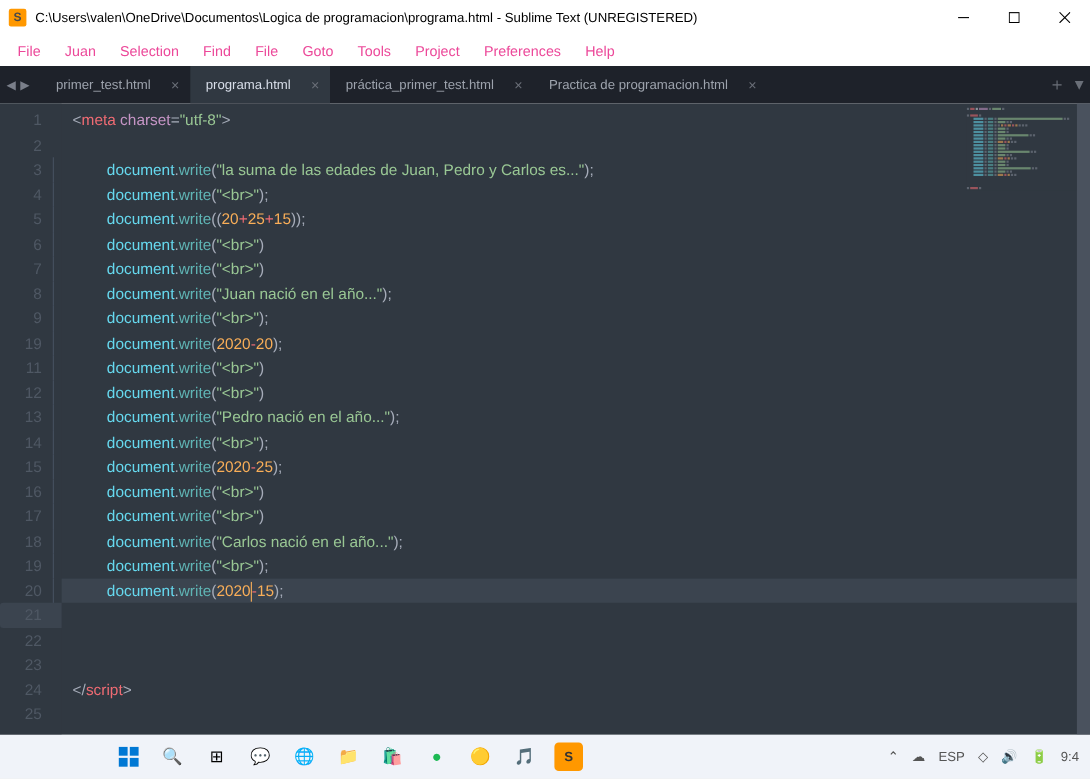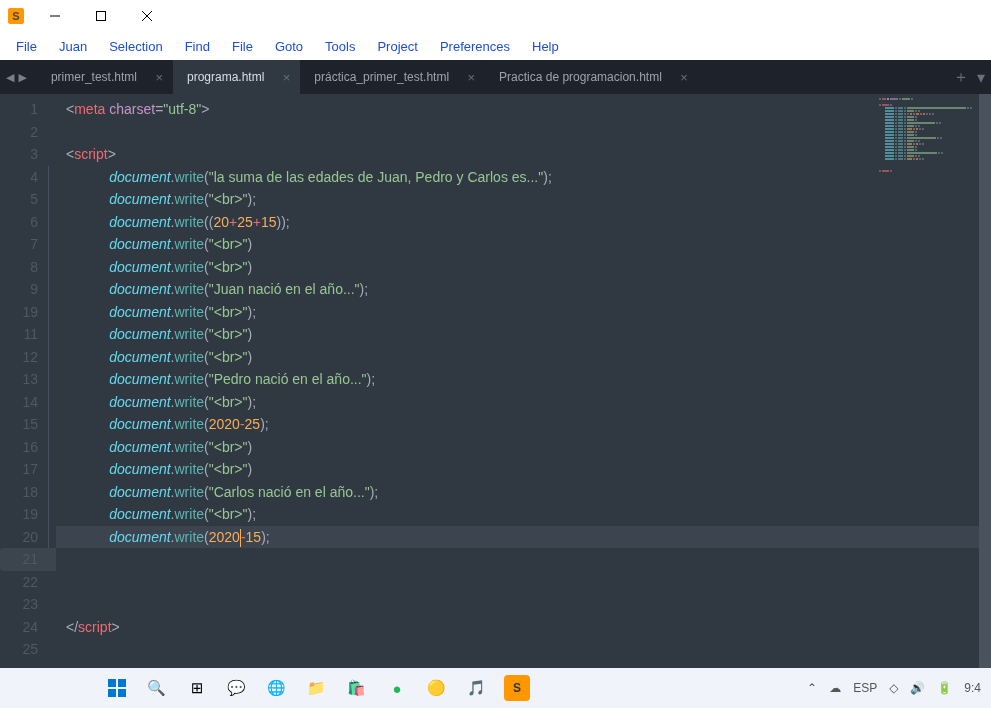--- a/index.html
+++ b/index.html
@@ -4,21 +4,21 @@
 <style>
 *{margin:0;padding:0;box-sizing:border-box;font-family:'Segoe UI',Tahoma,sans-serif;}
 body{background:#fff;overflow:hidden;width:991px;height:708px;}
 .window{width:991px;height:708px;display:flex;flex-direction:column;background:#fff;}
 .titlebar{height:32px;display:flex;align-items:center;background:#fff;padding-left:8px;}
 .titlebar-icon{width:16px;height:16px;background:#ff9800;border-radius:2px;margin-right:8px;display:flex;align-items:center;justify-content:center;color:#4a4a4a;font-size:11px;font-weight:bold;}
 .titlebar-text{flex:1;font-size:12px;color:#000;}
 .window-controls{display:flex;height:100%;}
 .wctrl{width:46px;display:flex;align-items:center;justify-content:center;cursor:pointer;}
 .menubar{height:28px;display:flex;align-items:center;padding:0 6px;background:#fff;gap:2px;}
-.menu-item{padding:4px 10px;font-size:13px;color:#1d4ed8;cursor:pointer;border-radius:3px;}
+.menu-item{padding:4px 10px;font-size:13px;color:#ec4899;cursor:pointer;border-radius:3px;}
 .tabbar{height:34px;background:#1e222a;display:flex;align-items:center;padding:0 6px;position:relative;}
 .nav-arrows{display:flex;gap:4px;margin-right:10px;}
 .nav-arrow{color:#7a7f8a;cursor:pointer;font-size:11px;}
 .tab{height:34px;padding:0 36px 0 14px;display:flex;align-items:center;color:#9da3ad;font-size:12px;cursor:pointer;position:relative;}
 .tab.active{background:#303841;color:#d8dee9;}
 .tab-close{position:absolute;right:10px;color:#6a6f78;font-size:13px;}
 .tabbar-right{margin-left:auto;display:flex;align-items:center;gap:8px;color:#6a6f78;}
 .tabbar-right span{cursor:pointer;}
 .editor{flex:1;background:#303841;display:flex;position:relative;overflow:hidden;font-family:Consolas,'Courier New',monospace;}
 .gutter{width:56px;background:#303841;padding-top:4px;text-align:right;}
@@ -30,41 +30,42 @@
 .fold::before{content:'';width:1px;height:100%;background:#465160;position:absolute;left:4px;}
 .minimap{width:100px;background:#303841;position:absolute;right:12px;top:4px;opacity:0.55;}
 .minimap-line{height:2px;margin-bottom:1px;}
 .sb{position:absolute;right:0;top:0;width:12px;height:100%;background:#303841;}
 .sb-thumb{background:#4a525e;width:12px;}
 
 .pun{color:#a6acb9;} 
 .tag{color:#ef6b73;} 
 .attr{color:#c695c6;} 
 .str{color:#99c794;} 
-.obj{color:#66d9ef;font-style:italic;margin-left:12px;} 
+.obj{color:#66d9ef;} 
 .dot{color:#a6acb9;}
 .fn{color:#5fb4b4;} 
 .num{color:#f9ae58;} 
 .op{color:#ef6b73;} 
 .cursor{border-left:1.5px solid #f9ae58;display:inline-block;height:18px;vertical-align:middle;}
 .active-line{background:#3b444f;}
 .taskbar{height:40px;background:#f0f3f9;display:flex;align-items:center;padding:0 10px;gap:14px;position:relative;}
 .tb-icon{width:26px;height:26px;border-radius:4px;display:flex;align-items:center;justify-content:center;font-size:15px;cursor:pointer;}
 .tb-right{margin-left:auto;display:flex;align-items:center;gap:12px;color:#555;font-size:12px;}
 .tb-start{width:26px;height:26px;}
 .win-logo{display:grid;grid-template:1fr 1fr/1fr 1fr;gap:2px;width:18px;height:18px;}
 .win-logo div{background:#0078d4;}
 </style>
 </head>
 <body>
 
 <div class="window">
 
   <div class="titlebar">
     <div class="titlebar-icon">S</div>
+    <div class="titlebar-text">C:\Users\valen\OneDrive\Documentos\Logica de programacion\programa.html - Sublime Text (UNREGISTERED)</div>
     <div class="window-controls">
       <div class="wctrl">
         <svg width="10" height="10">
             <line x1="0" y1="5" x2="10" y2="5" stroke="#000" stroke-width="1"></line>
           </svg>
       </div>
       <div class="wctrl">
         <svg width="10" height="10">
             <rect x="0.5" y="0.5" width="9" height="9" fill="none" stroke="#000" stroke-width="1"></rect>
           </svg>
@@ -144,28 +145,28 @@
         <div class="line-num">20</div>
         <div class="line-num active">21</div>
         <div class="line-num">22</div>
         <div class="line-num">23</div>
         <div class="line-num">24</div>
         <div class="line-num">25</div>
       </div>
     <div class="code" id="code">
         <div class="code-line"><span class="pun">&lt;</span><span class="tag">meta</span><span class="plain"> </span><span class="attr">charset</span><span class="pun">=</span><span class="str">"utf-8"</span><span class="pun">&gt;</span></div>
         <div class="code-line"></div>
-        <div class="code-line"><span class="pun">&lt;</span><span class="tag">script</span><span class="pun">&gt;</span></div>
         <div class="code-line"><span class="fold"></span>        <span class="obj">document</span><span class="dot">.</span><span class="fn">write</span><span class="pun">(</span><span class="str">"la suma de las edades de Juan, Pedro y Carlos es..."</span><span class="pun">)</span><span class="pun">;</span></div>
         <div class="code-line"><span class="fold"></span>        <span class="obj">document</span><span class="dot">.</span><span class="fn">write</span><span class="pun">(</span><span class="str">"&lt;br&gt;"</span><span class="pun">)</span><span class="pun">;</span></div>
         <div class="code-line"><span class="fold"></span>        <span class="obj">document</span><span class="dot">.</span><span class="fn">write</span><span class="pun">(</span><span class="pun">(</span><span class="num">20</span><span class="op">+</span><span class="num">25</span><span class="op">+</span><span class="num">15</span><span class="pun">)</span><span class="pun">)</span><span class="pun">;</span></div>
         <div class="code-line"><span class="fold"></span>        <span class="obj">document</span><span class="dot">.</span><span class="fn">write</span><span class="pun">(</span><span class="str">"&lt;br&gt;"</span><span class="pun">)</span></div>
         <div class="code-line"><span class="fold"></span>        <span class="obj">document</span><span class="dot">.</span><span class="fn">write</span><span class="pun">(</span><span class="str">"&lt;br&gt;"</span><span class="pun">)</span></div>
         <div class="code-line"><span class="fold"></span>        <span class="obj">document</span><span class="dot">.</span><span class="fn">write</span><span class="pun">(</span><span class="str">"Juan nació en el año..."</span><span class="pun">)</span><span class="pun">;</span></div>
         <div class="code-line"><span class="fold"></span>        <span class="obj">document</span><span class="dot">.</span><span class="fn">write</span><span class="pun">(</span><span class="str">"&lt;br&gt;"</span><span class="pun">)</span><span class="pun">;</span></div>
+        <div class="code-line"><span class="fold"></span>        <span class="obj">document</span><span class="dot">.</span><span class="fn">write</span><span class="pun">(</span><span class="num">2020</span><span class="op">-</span><span class="num">20</span><span class="pun">)</span><span class="pun">;</span></div>
         <div class="code-line"><span class="fold"></span>        <span class="obj">document</span><span class="dot">.</span><span class="fn">write</span><span class="pun">(</span><span class="str">"&lt;br&gt;"</span><span class="pun">)</span></div>
         <div class="code-line"><span class="fold"></span>        <span class="obj">document</span><span class="dot">.</span><span class="fn">write</span><span class="pun">(</span><span class="str">"&lt;br&gt;"</span><span class="pun">)</span></div>
         <div class="code-line"><span class="fold"></span>        <span class="obj">document</span><span class="dot">.</span><span class="fn">write</span><span class="pun">(</span><span class="str">"Pedro nació en el año..."</span><span class="pun">)</span><span class="pun">;</span></div>
         <div class="code-line"><span class="fold"></span>        <span class="obj">document</span><span class="dot">.</span><span class="fn">write</span><span class="pun">(</span><span class="str">"&lt;br&gt;"</span><span class="pun">)</span><span class="pun">;</span></div>
         <div class="code-line"><span class="fold"></span>        <span class="obj">document</span><span class="dot">.</span><span class="fn">write</span><span class="pun">(</span><span class="num">2020</span><span class="op">-</span><span class="num">25</span><span class="pun">)</span><span class="pun">;</span></div>
         <div class="code-line"><span class="fold"></span>        <span class="obj">document</span><span class="dot">.</span><span class="fn">write</span><span class="pun">(</span><span class="str">"&lt;br&gt;"</span><span class="pun">)</span></div>
         <div class="code-line"><span class="fold"></span>        <span class="obj">document</span><span class="dot">.</span><span class="fn">write</span><span class="pun">(</span><span class="str">"&lt;br&gt;"</span><span class="pun">)</span></div>
         <div class="code-line"><span class="fold"></span>        <span class="obj">document</span><span class="dot">.</span><span class="fn">write</span><span class="pun">(</span><span class="str">"Carlos nació en el año..."</span><span class="pun">)</span><span class="pun">;</span></div>
         <div class="code-line"><span class="fold"></span>        <span class="obj">document</span><span class="dot">.</span><span class="fn">write</span><span class="pun">(</span><span class="str">"&lt;br&gt;"</span><span class="pun">)</span><span class="pun">;</span></div>
         <div class="code-line active-line"><span class="fold"></span>        <span class="obj">document</span><span class="dot">.</span><span class="fn">write</span><span class="pun">(</span><span class="num">2020</span><span class="cursor"></span><span class="op">-</span><span class="num">15</span><span class="pun">)</span><span class="pun">;</span></div>

